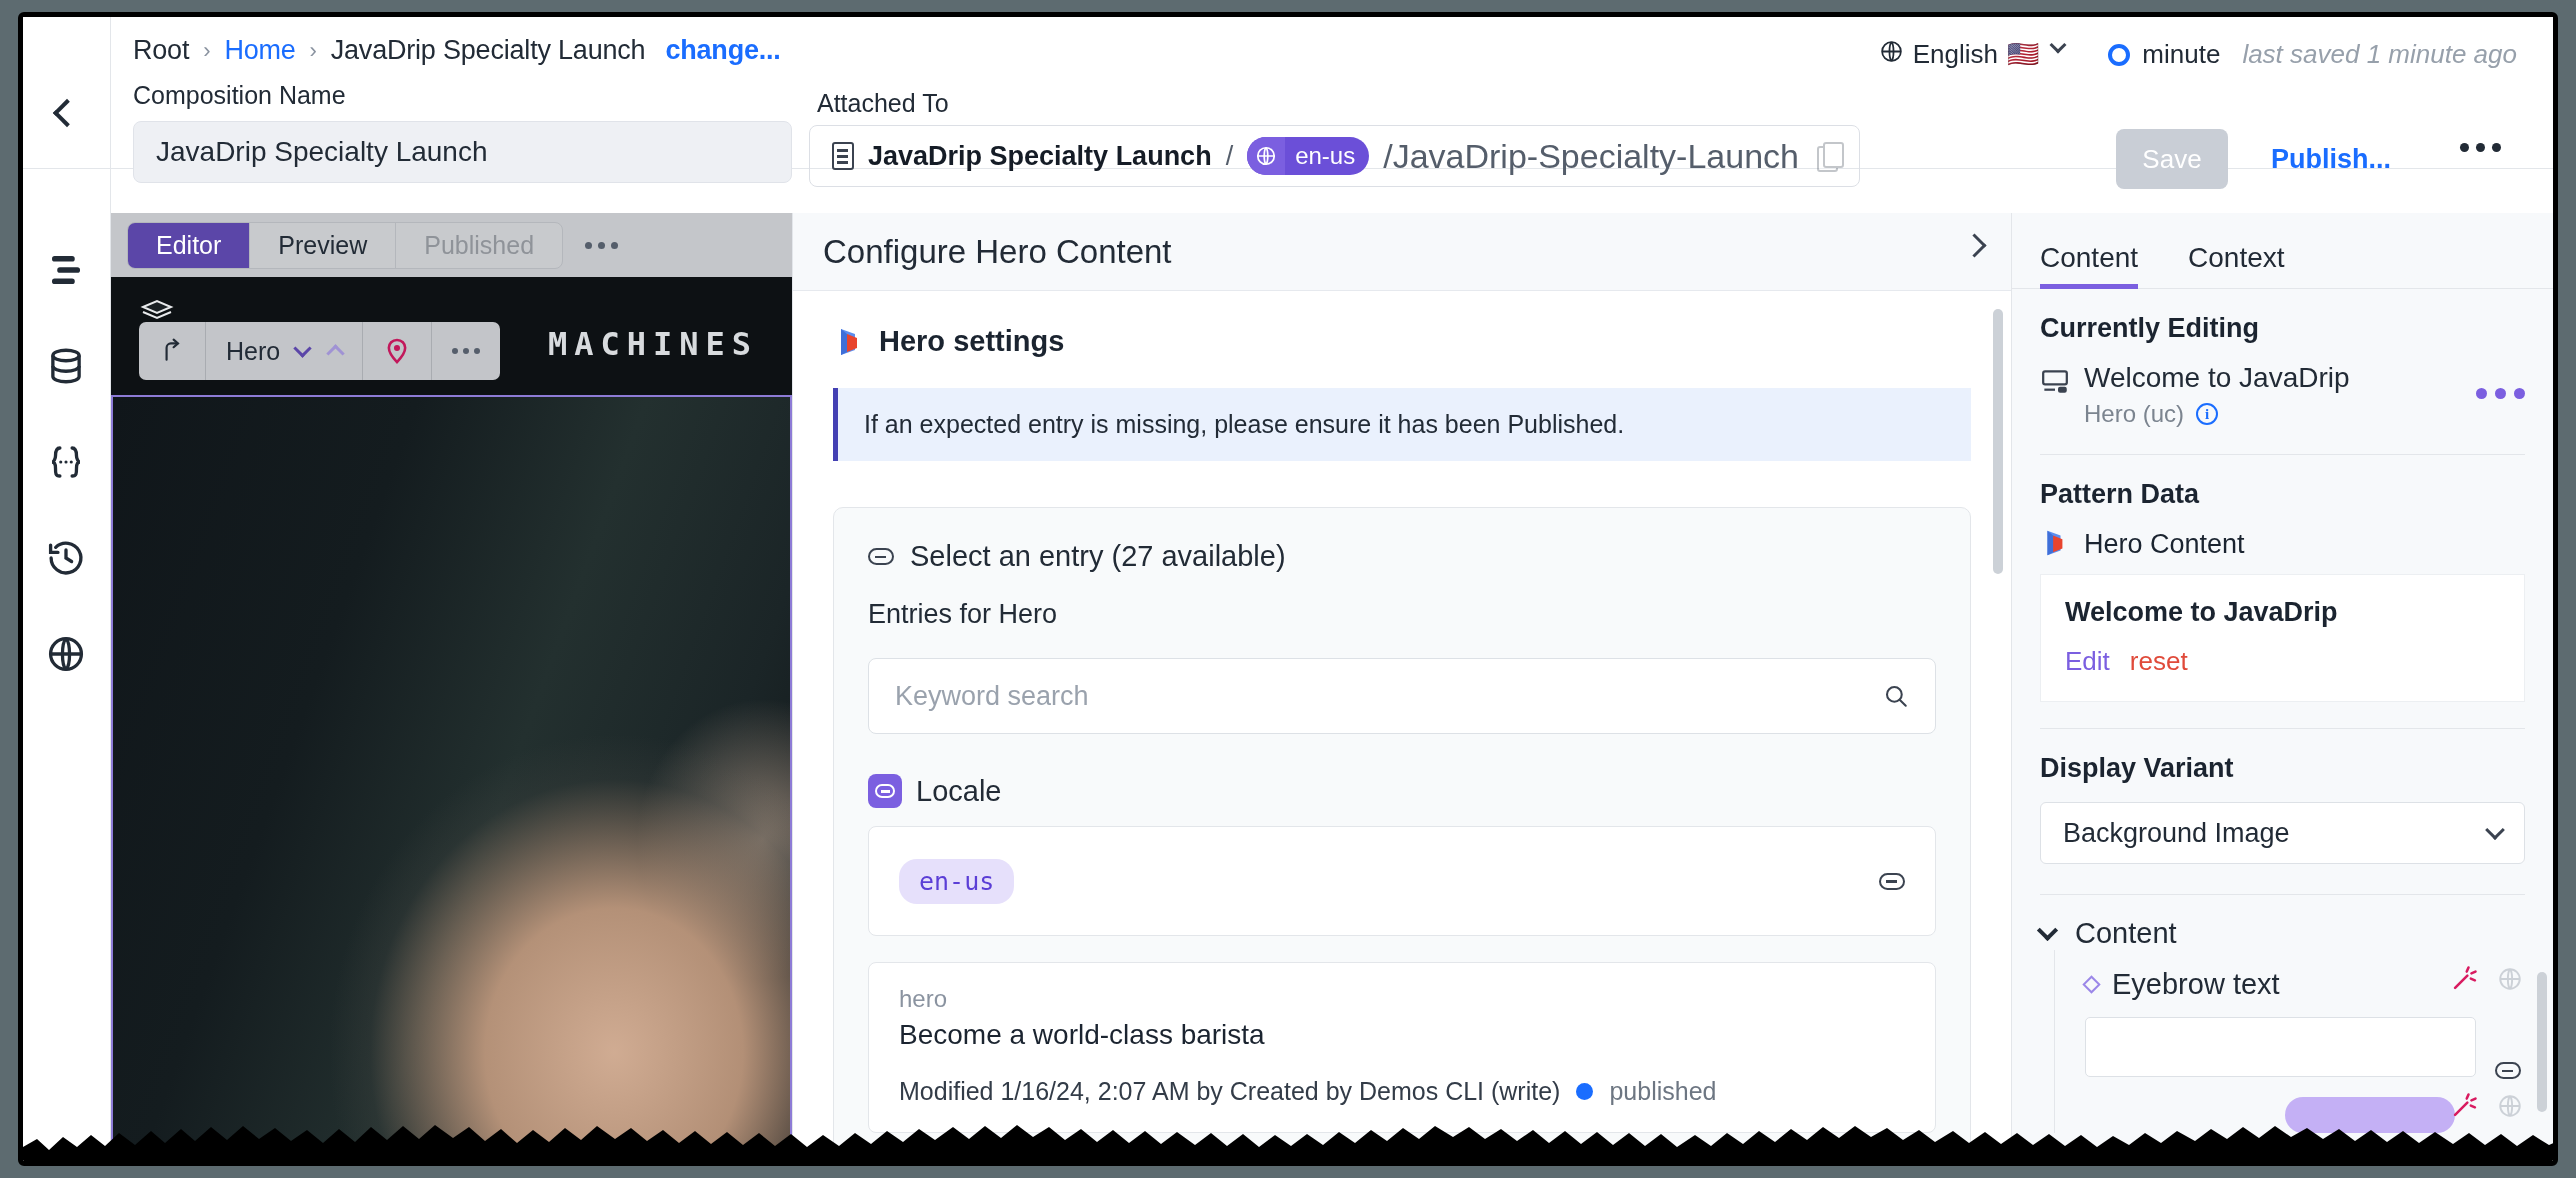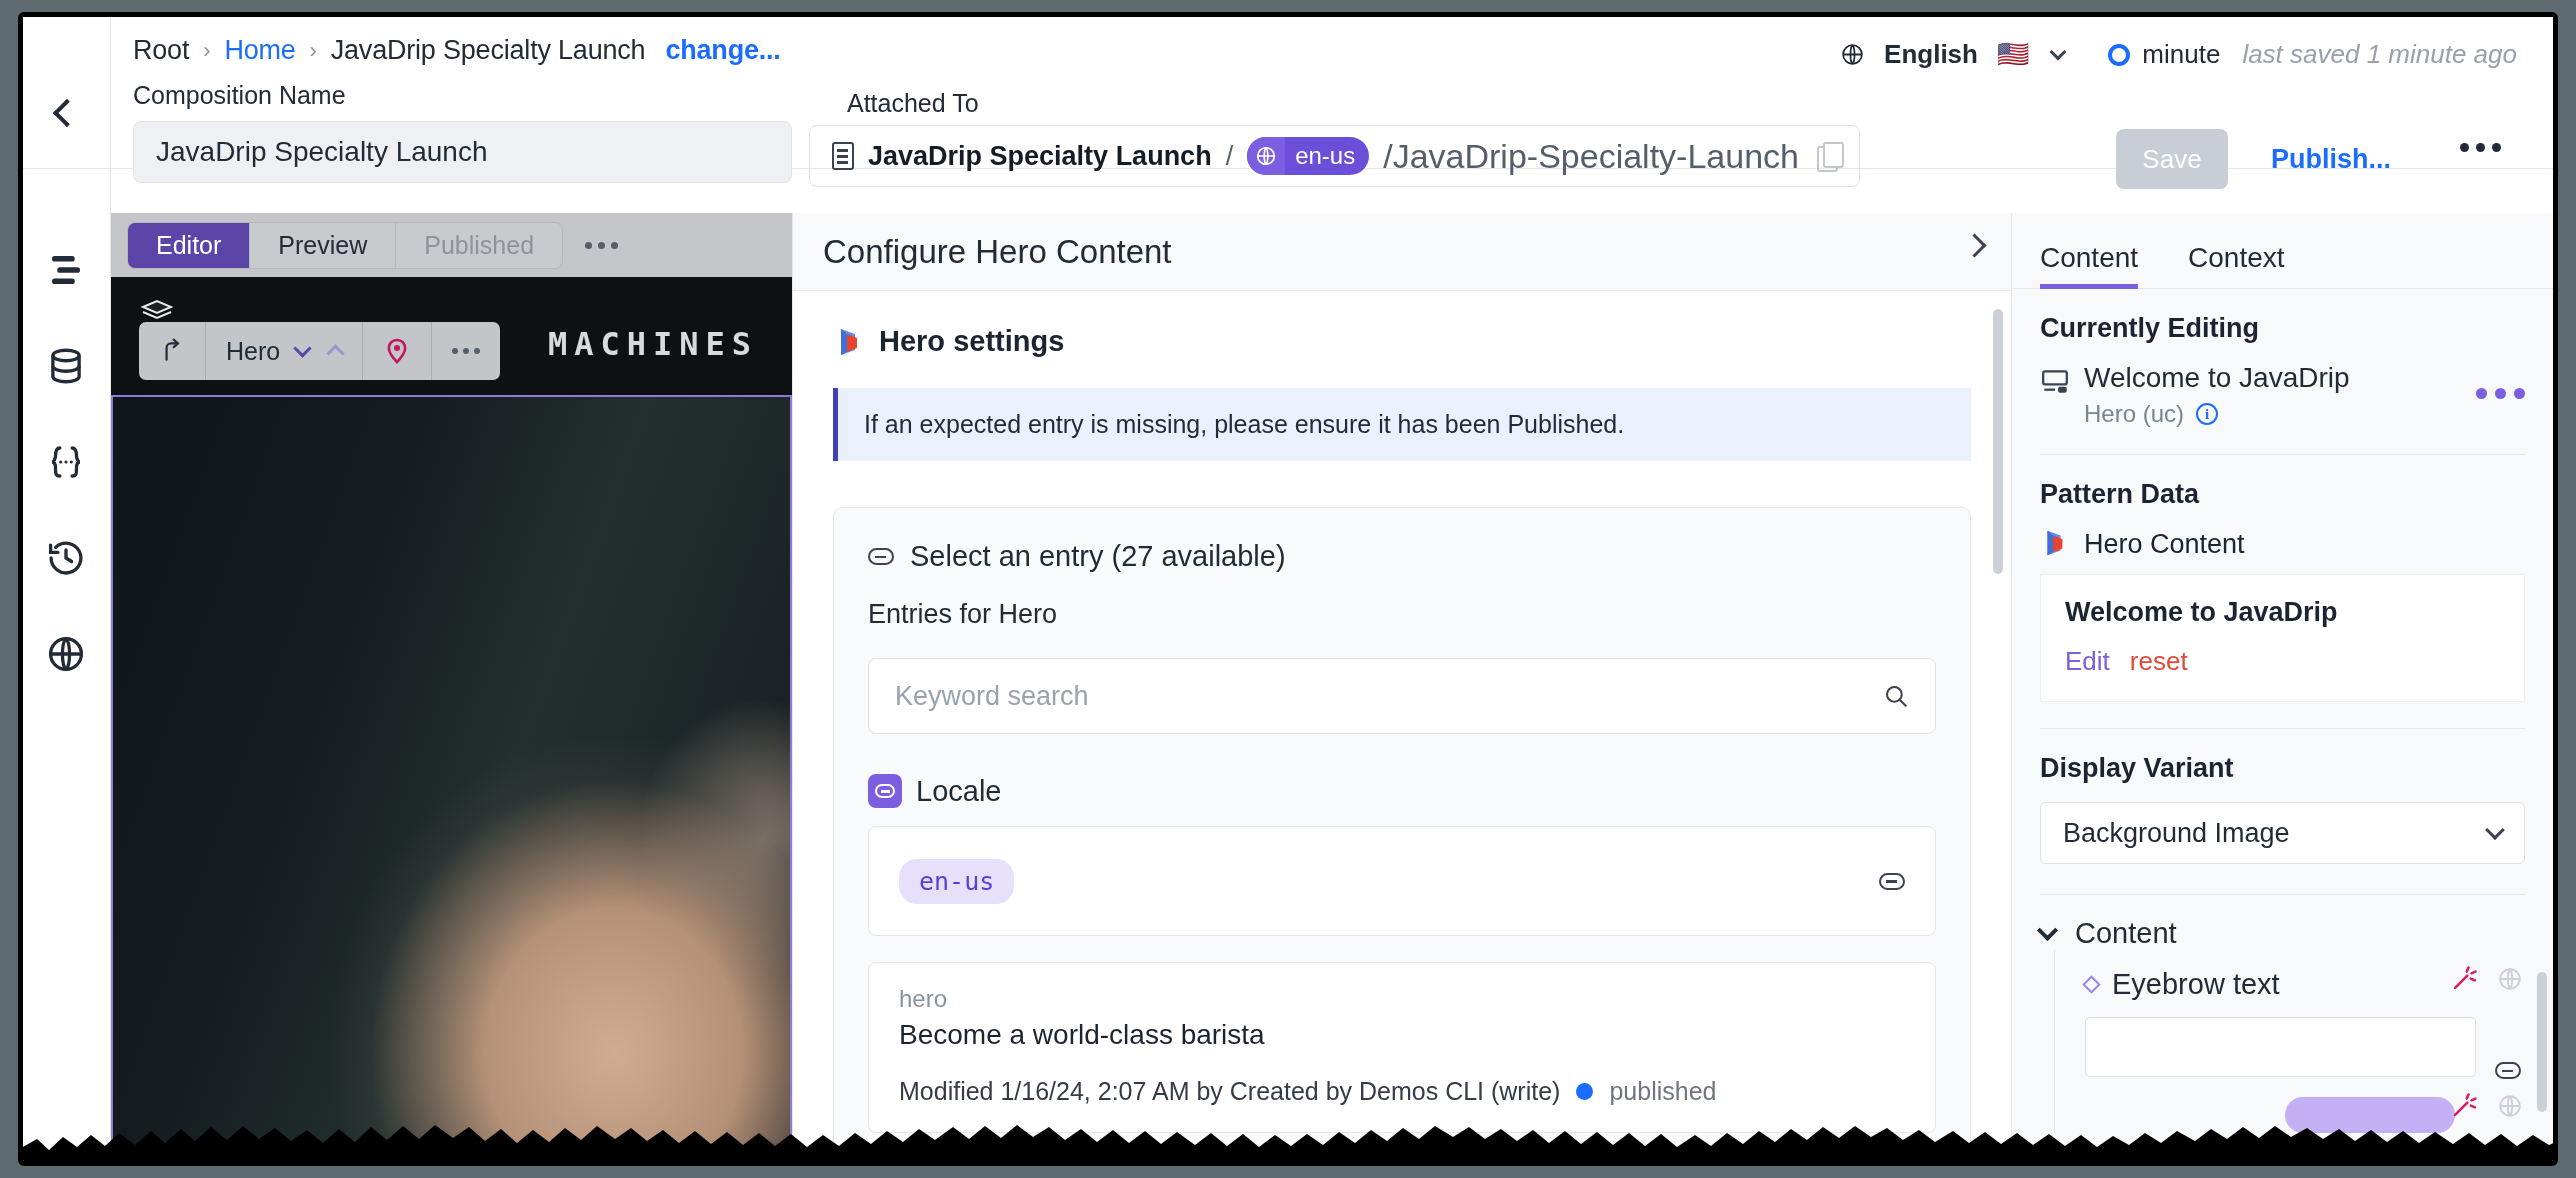--- a/index.html
+++ b/index.html
@@ -51,21 +51,21 @@
   }
   .comp-input {
     position: absolute; left: 110px; top: 104px;
     width: 659px; height: 62px;
     background: #eef0f4; border: 1px solid #e0e3e9; border-radius: 8px;
     display: flex; align-items: center; padding: 0 22px;
     font-size: 28px; color: #222b36; cursor: text;
   }
 
   .attached-label {
-    position: absolute; left: 824px; top: 72px;
+    position: absolute; left: 794px; top: 72px;
     font-size: 25px; color: #222b36;
   }
   .attached-box {
     position: absolute; left: 786px; top: 108px;
     width: 1051px; height: 62px;
     border: 1px solid #dcdfe5; border-radius: 8px;
     display: flex; align-items: center; padding: 0 22px; gap: 14px;
   }
   .doc-icon { width: 22px; height: 28px; position: relative; flex: none; }
   .doc-icon::before {
@@ -103,21 +103,21 @@
     content: ""; position: absolute; left: 6px; top: 0; width: 17px; height: 22px;
     border: 2.5px solid #555e6b; border-radius: 3px; background:#fff;
   }
 
   
   .tr-status {
     position: absolute; right: 36px; top: 22px;
     display: flex; align-items: center; gap: 18px;
     font-size: 26px; color: #222b36;
   }
-  .lang-sel { display: flex; align-items: center; gap: 19px; cursor: pointer; font-weight: bold; }
+  .lang-sel { display: flex; gap: 9px; cursor: pointer; }
   .globe-sm { width: 25px; height: 25px; position: relative; }
   .globe-sm svg { display:block; }
   .chev-dn-sm {
     width: 12px; height: 12px; border-right: 3px solid #3b4350;
     border-bottom: 3px solid #3b4350; transform: rotate(45deg);
     margin-left: 4px; margin-bottom: 5px;
   }
   .draft-wrap { display:flex; align-items:center; gap:12px; margin-left: 26px; }
   .draft-dot {
     width: 22px; height: 22px; border-radius: 50%;

